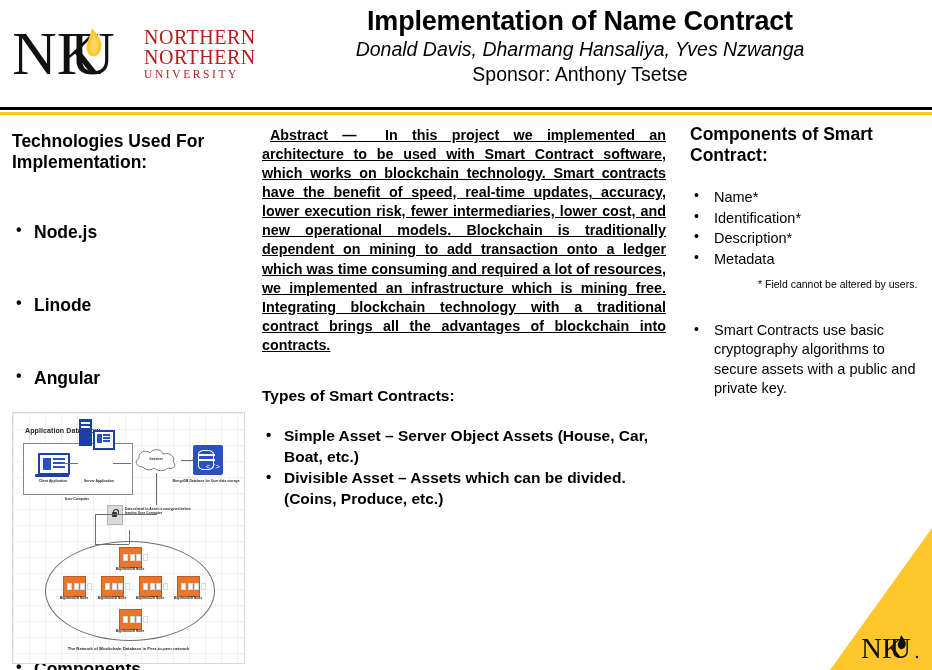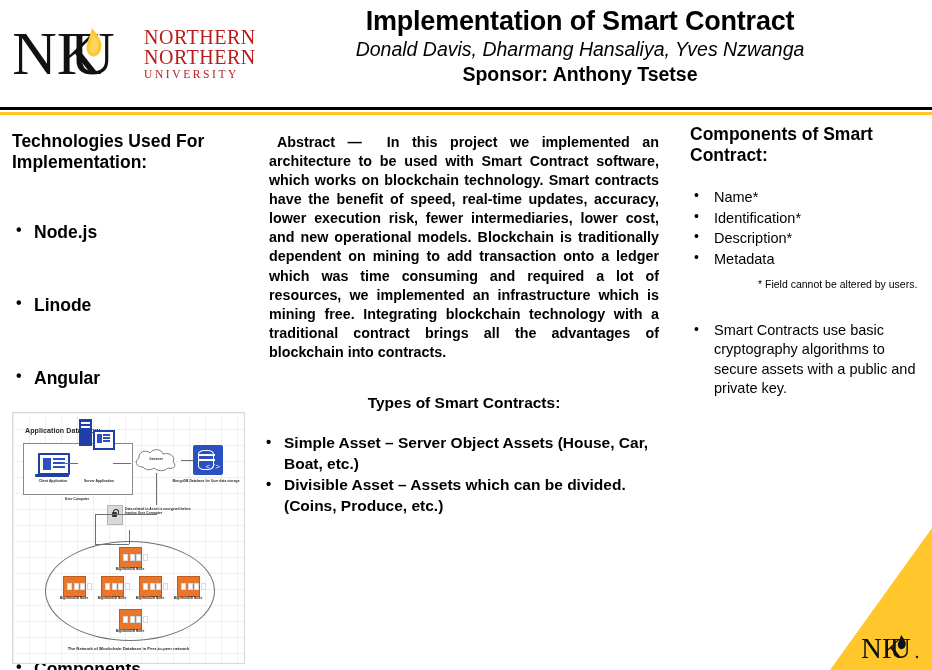--- a/index.html
+++ b/index.html
@@ -74,21 +74,20 @@
   .poster-authors {
     font-size: 19.5px;
     font-style: italic;
     line-height: 1.22;
     margin: 2px 0 0 0;
   }
   .poster-sponsor {
     font-size: 19.5px;
     line-height: 1.22;
     margin: 1px 0 0 0;
-    font-weight: bold;
   }
 
   .rule-black {
     position: absolute;
     left: 0;
     top: 107px;
     width: 932px;
     height: 3px;
     background: #000000;
   }
@@ -363,27 +362,28 @@
     font-weight: bold;
   }
 
   
   .abstract {
     font-size: 14.3px;
     font-weight: bold;
     line-height: 1.335;
     text-align: justify;
     text-align-last: left;
-    margin: 7px;
+    margin: 0;
+    text-decoration: underline;
   }
   .abstract .ab-lead {
     padding-left: 8px;
   }
   .types-head {
-    text-align: center;
+    text-align: left;
     font-size: 15.5px;
     font-weight: bold;
     margin: 32px 0 0 0;
   }
   ul.types-list {
     list-style: none;
     margin: 21px 0 0 0;
     padding: 0;
   }
   ul.types-list li {
@@ -485,21 +485,21 @@
       </svg>
     </div>
     <div class="logo-words">
       <span class="lw1">NORTHERN</span>
       <span class="lw2">NORTHERN</span>
       <span class="lw3">UNIVERSITY</span>
     </div>
   </div>
 
   <div class="title-block">
-    <h1 class="poster-title">Implementation of Smart Contract</h1>
+    <h1 class="poster-title">Implementation of Name Contract</h1>
     <p class="poster-authors">Donald Davis, Dharmang Hansaliya, Yves Nzwanga</p>
     <p class="poster-sponsor">Sponsor: Anthony Tsetse</p>
   </div>
 
   <div class="rule-black"></div>
   <div class="rule-gold"></div>
 </div>
 
 <div class="columns">
 

